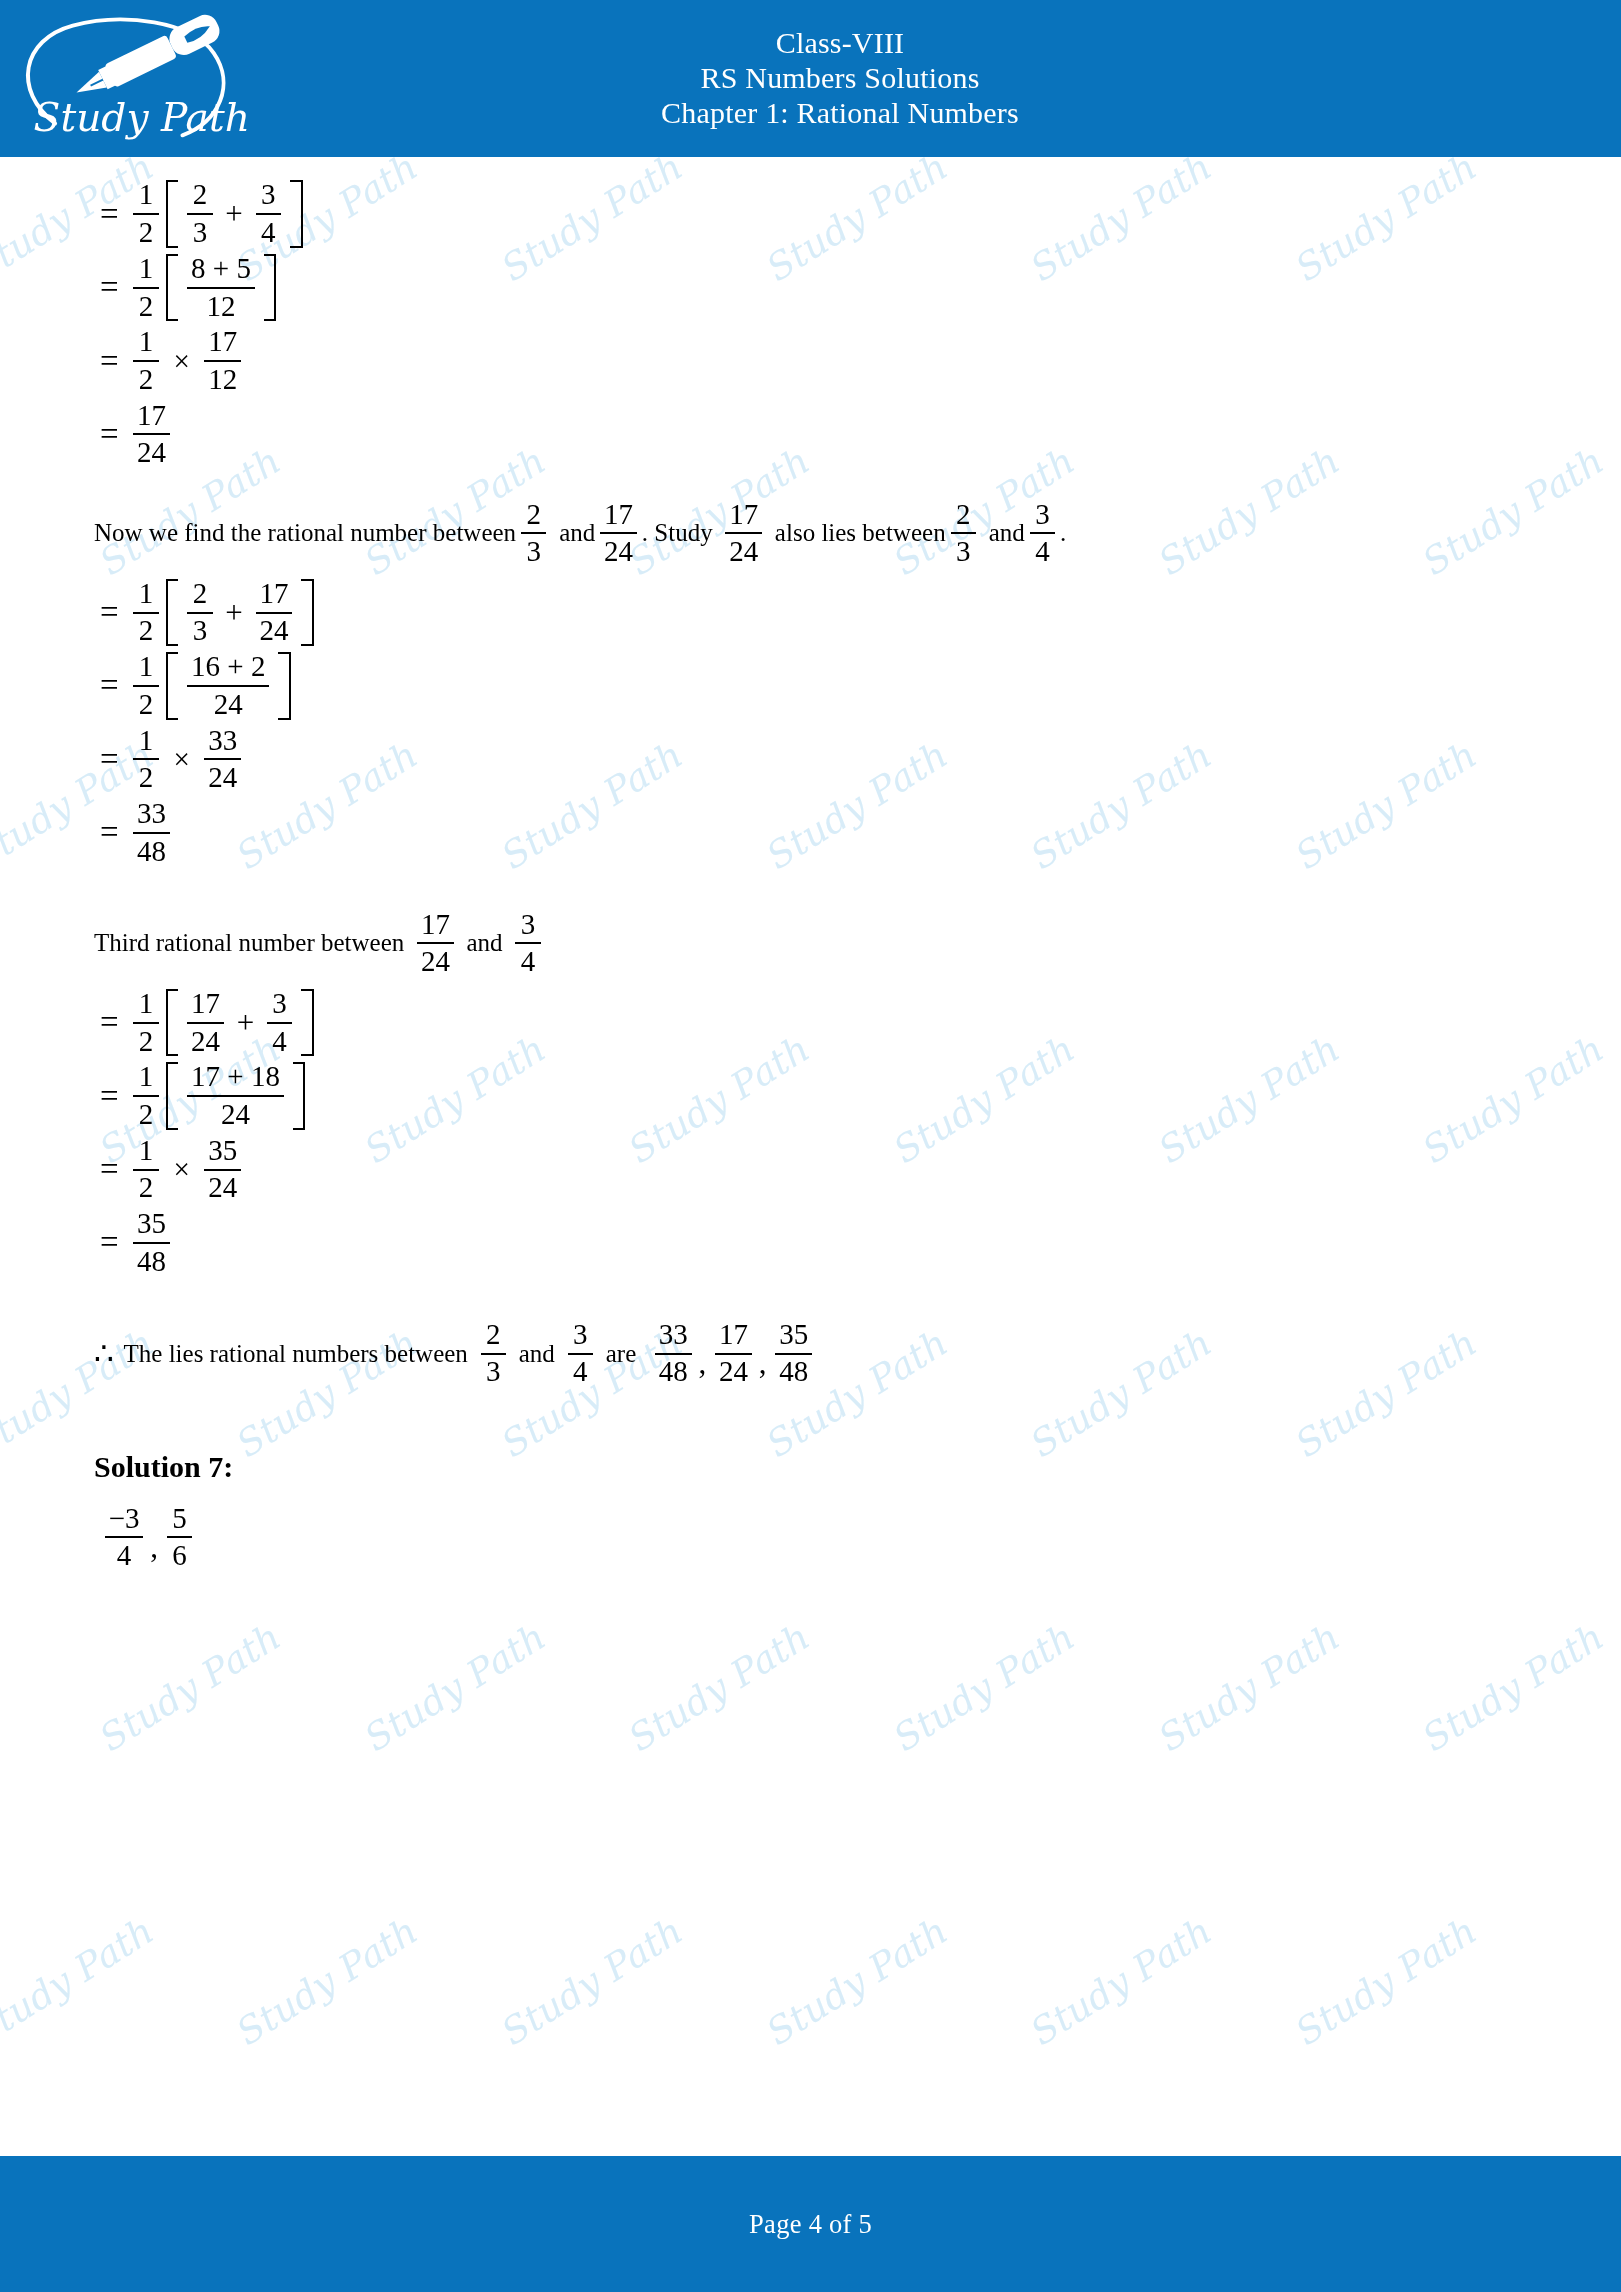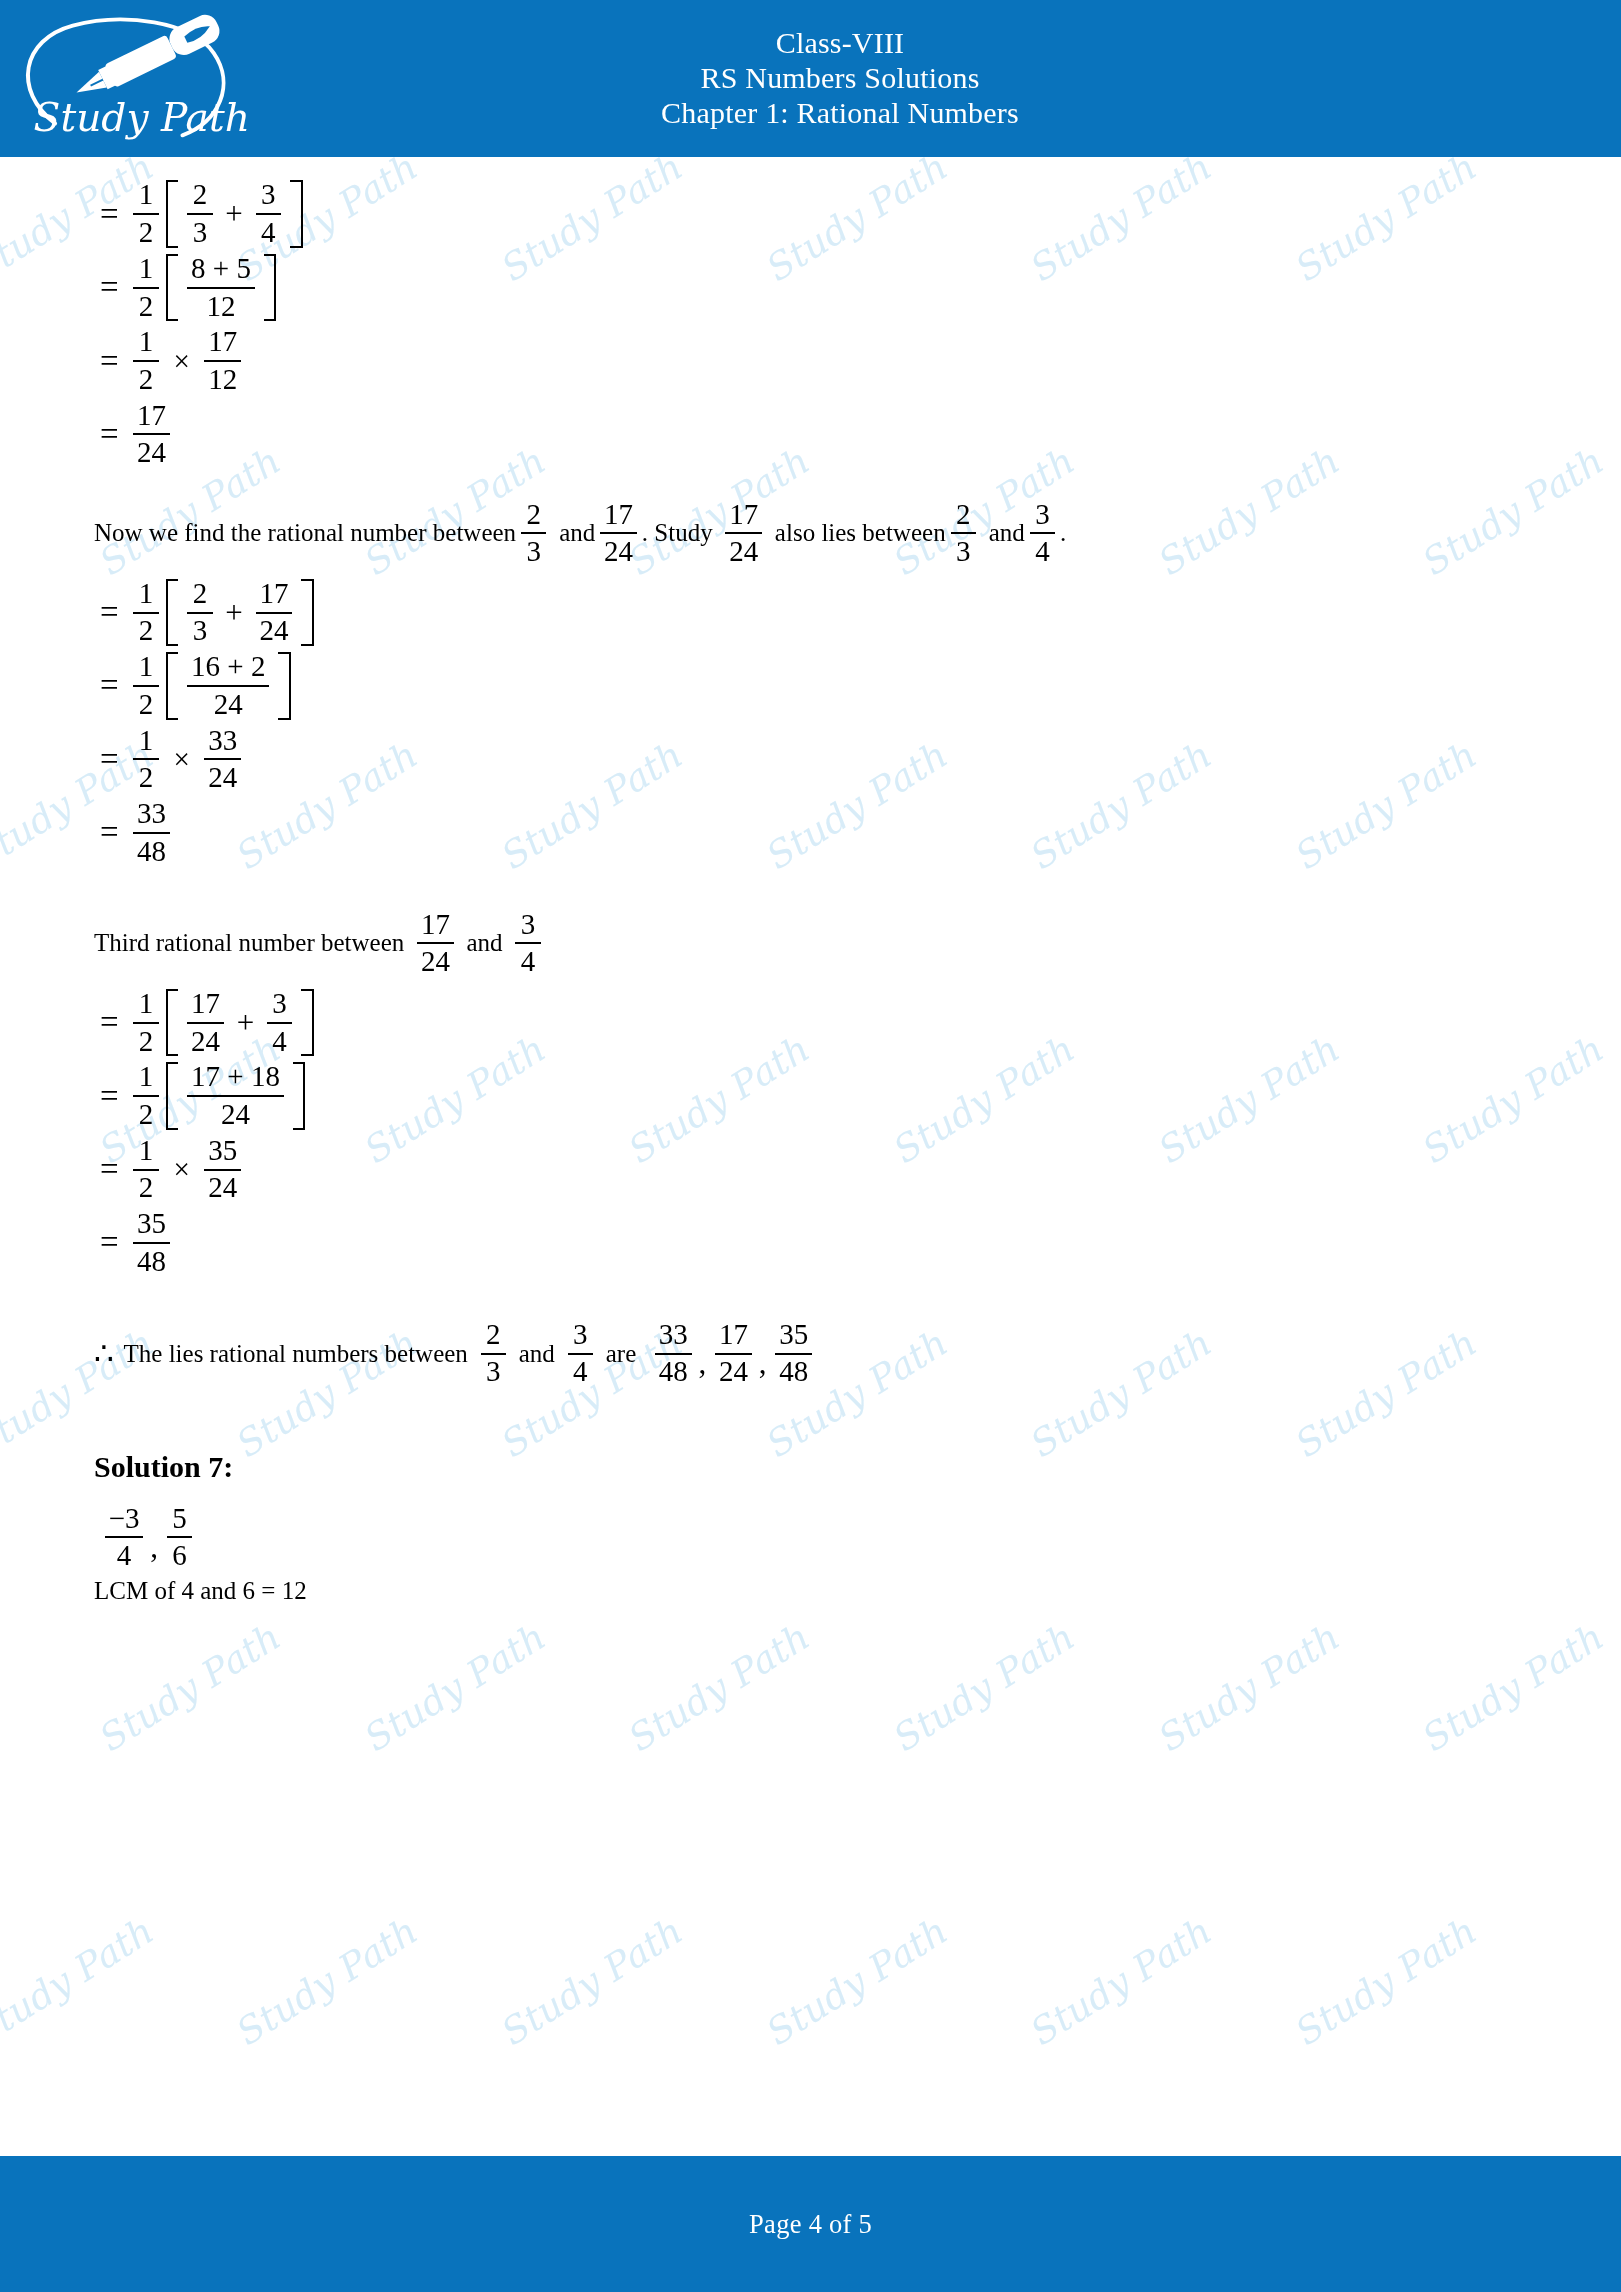--- a/index.html
+++ b/index.html
@@ -552,23 +552,20 @@
         <span class="den">4</span>
       </span>
       <span class="comma">,</span>
       <span class="frac">
         <span class="num">5</span>
         <span class="bar"></span>
         <span class="den">6</span>
       </span>
     </div>
 
-    <div class="line">
-      <span class="plain">LCM of 4 and 6 = 12</span>
-    </div>
 
   </div>
 
   <div class="footer">
     <span class="pg">Page</span>
     <span>&nbsp;</span>
     <span class="pg">4</span>
     <span>&nbsp;</span>
     <span class="pg">of</span>
     <span>&nbsp;</span>

